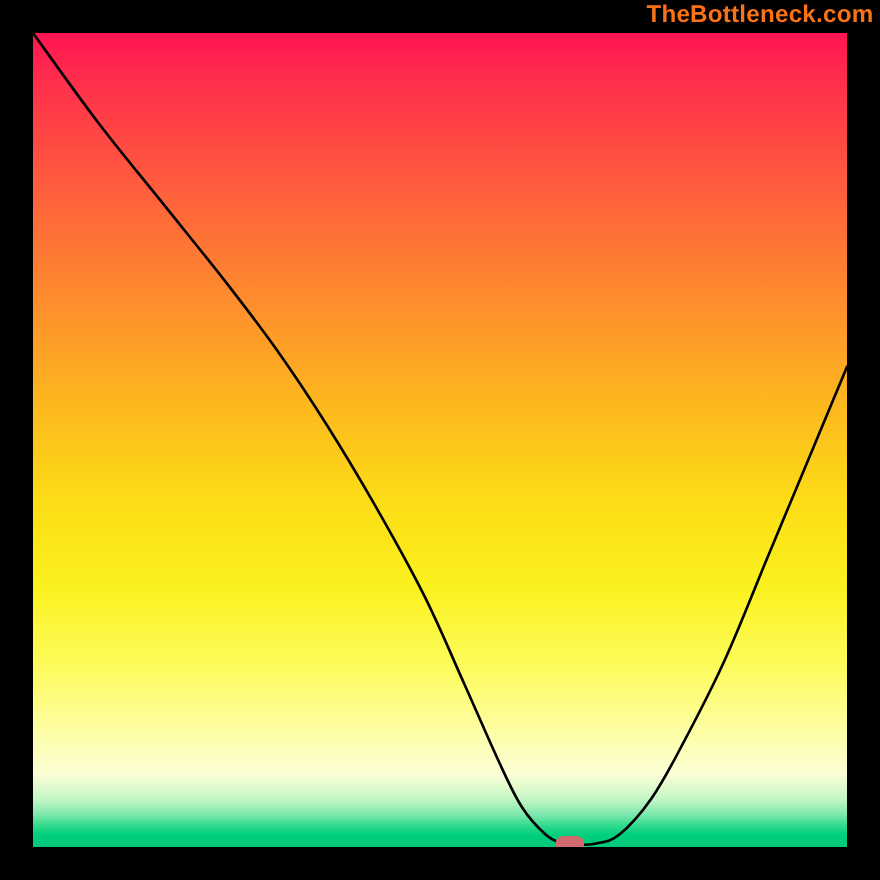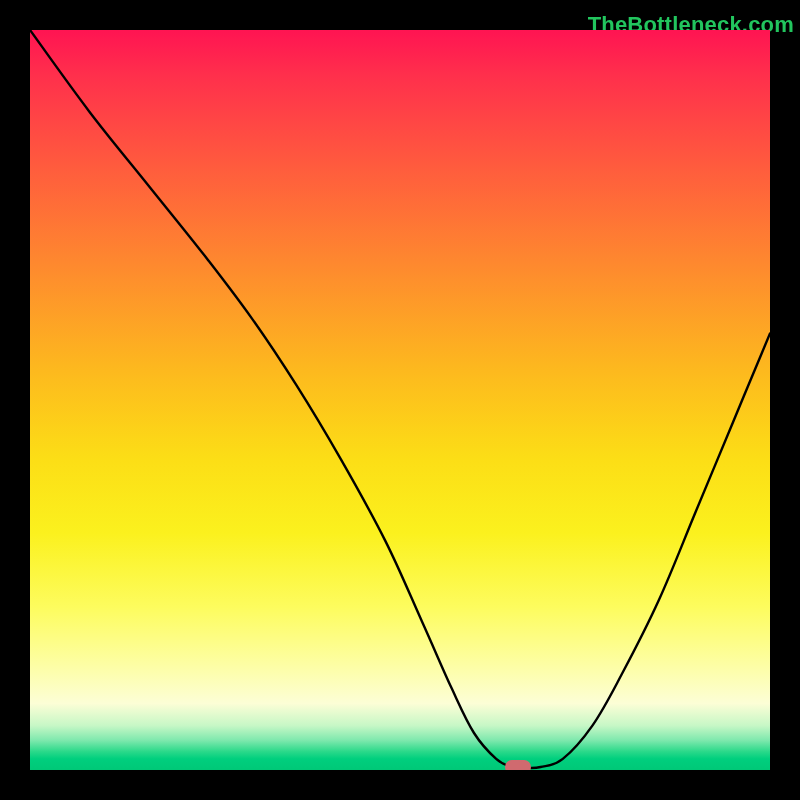--- a/index.html
+++ b/index.html
@@ -12,23 +12,23 @@
     font-family: Arial, Helvetica, sans-serif;
   }
   .frame {
     position: relative;
     width: 800px;
     height: 800px;
     background: #000;
   }
   .watermark {
     position: absolute;
-    top: 12px;
+    top: 0;
     right: 6px;
-    color: #22c55e;
+    color: #f97316;
     font-size: 22px;
     font-weight: 600;
     letter-spacing: 0.2px;
     user-select: none;
   }
   .plot-area {
     position: absolute;
     left: 30px;
     top: 30px;
     width: 740px;

